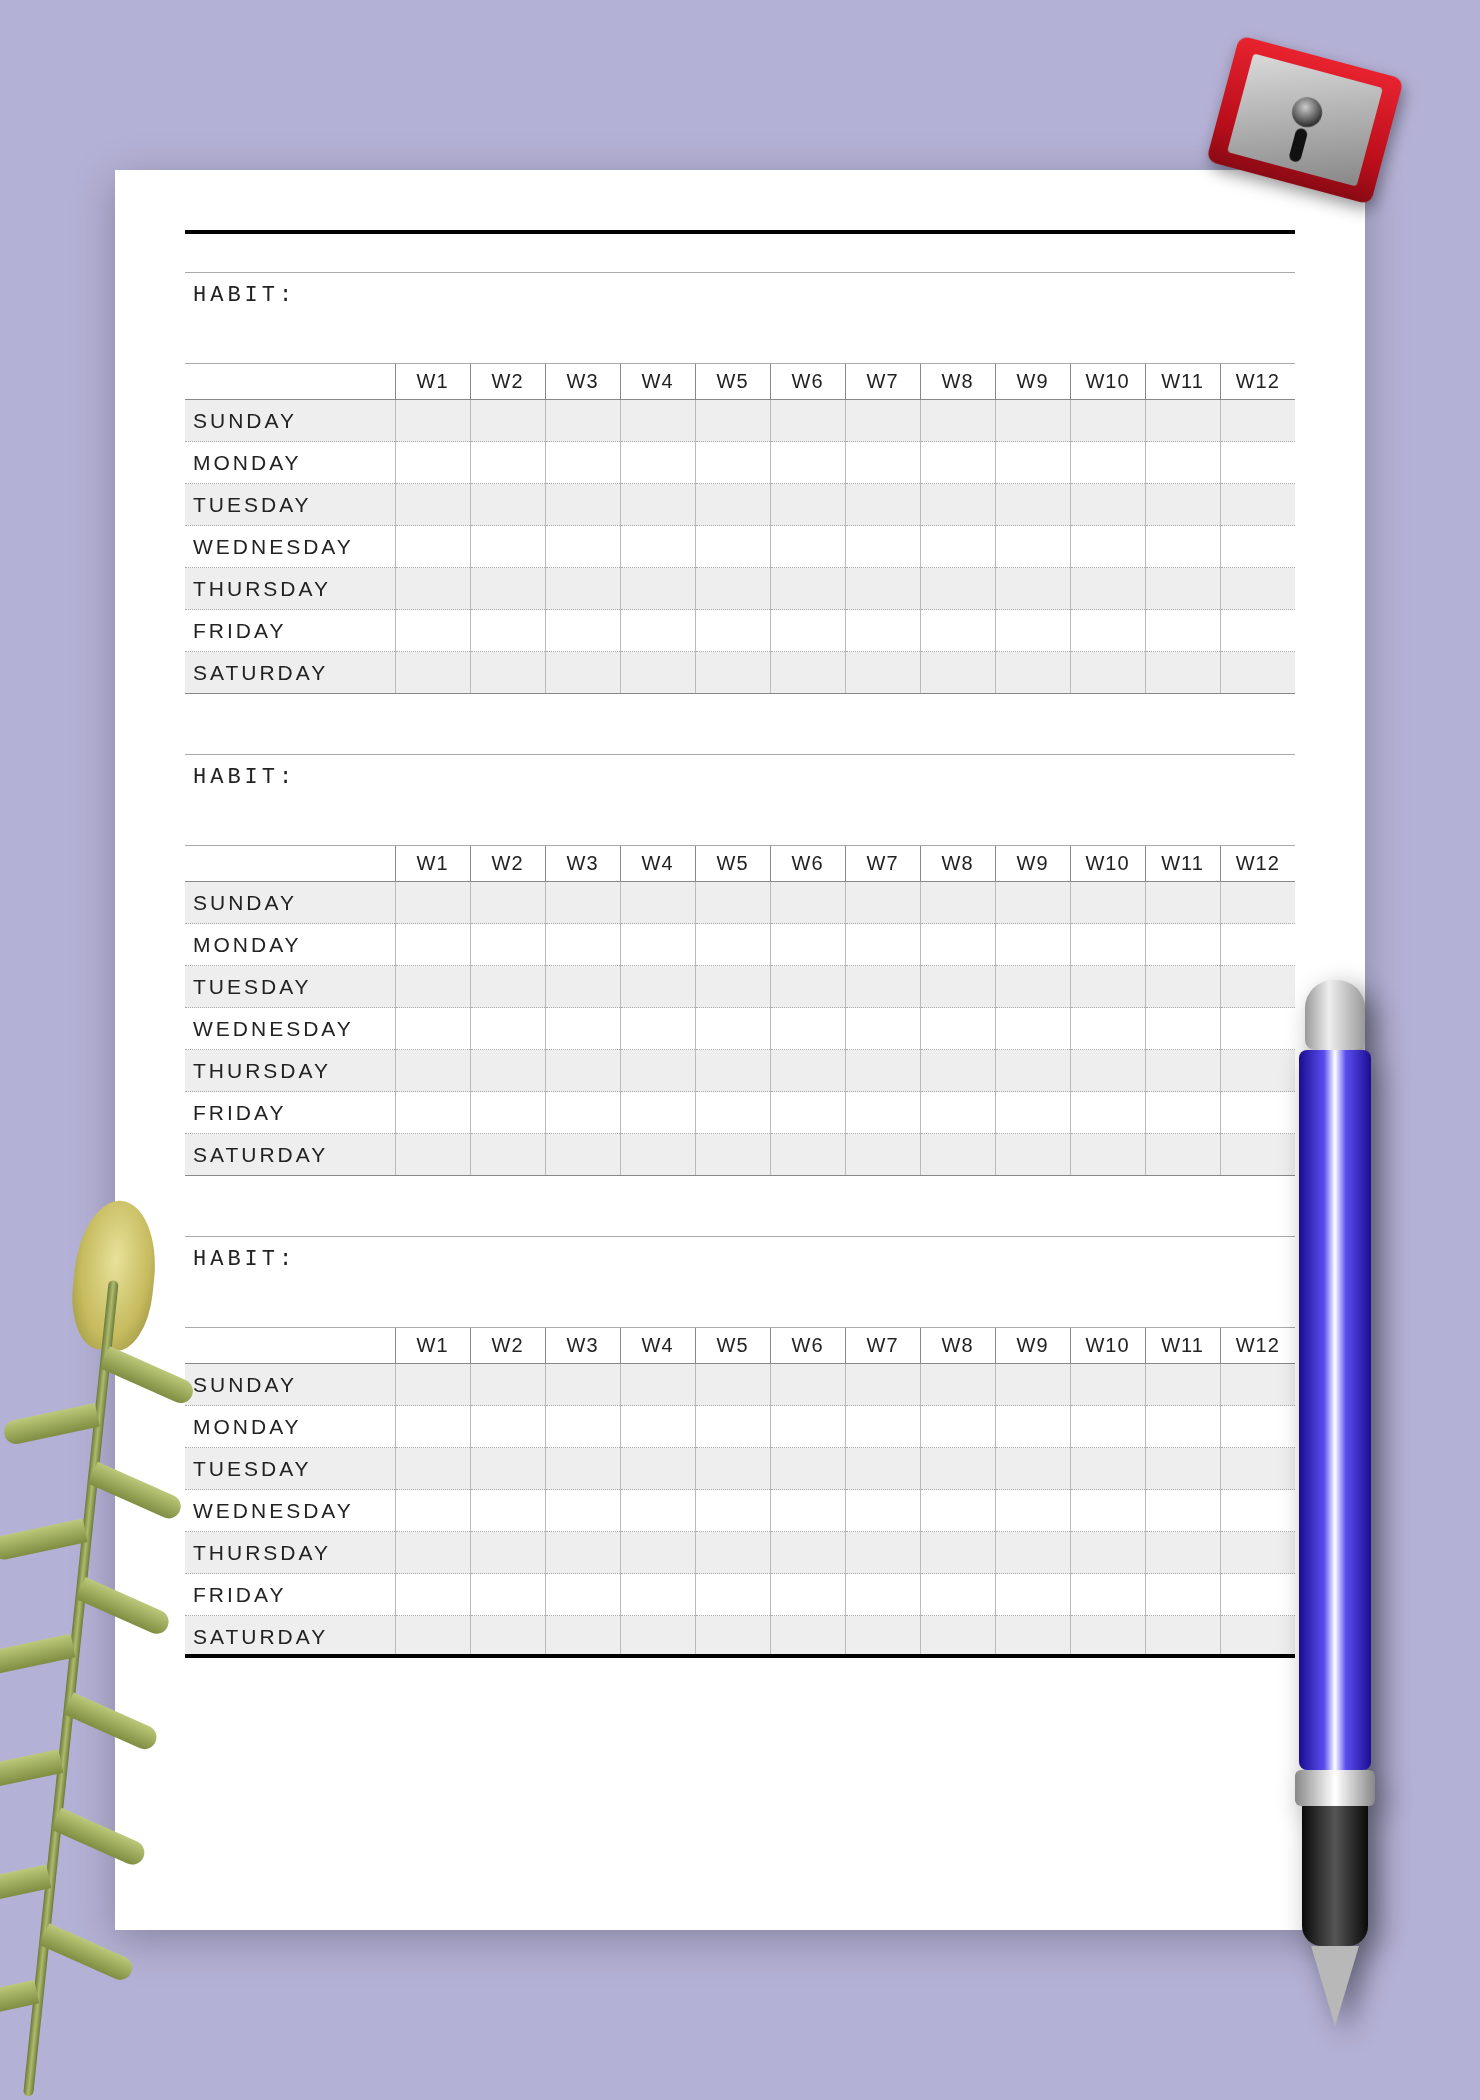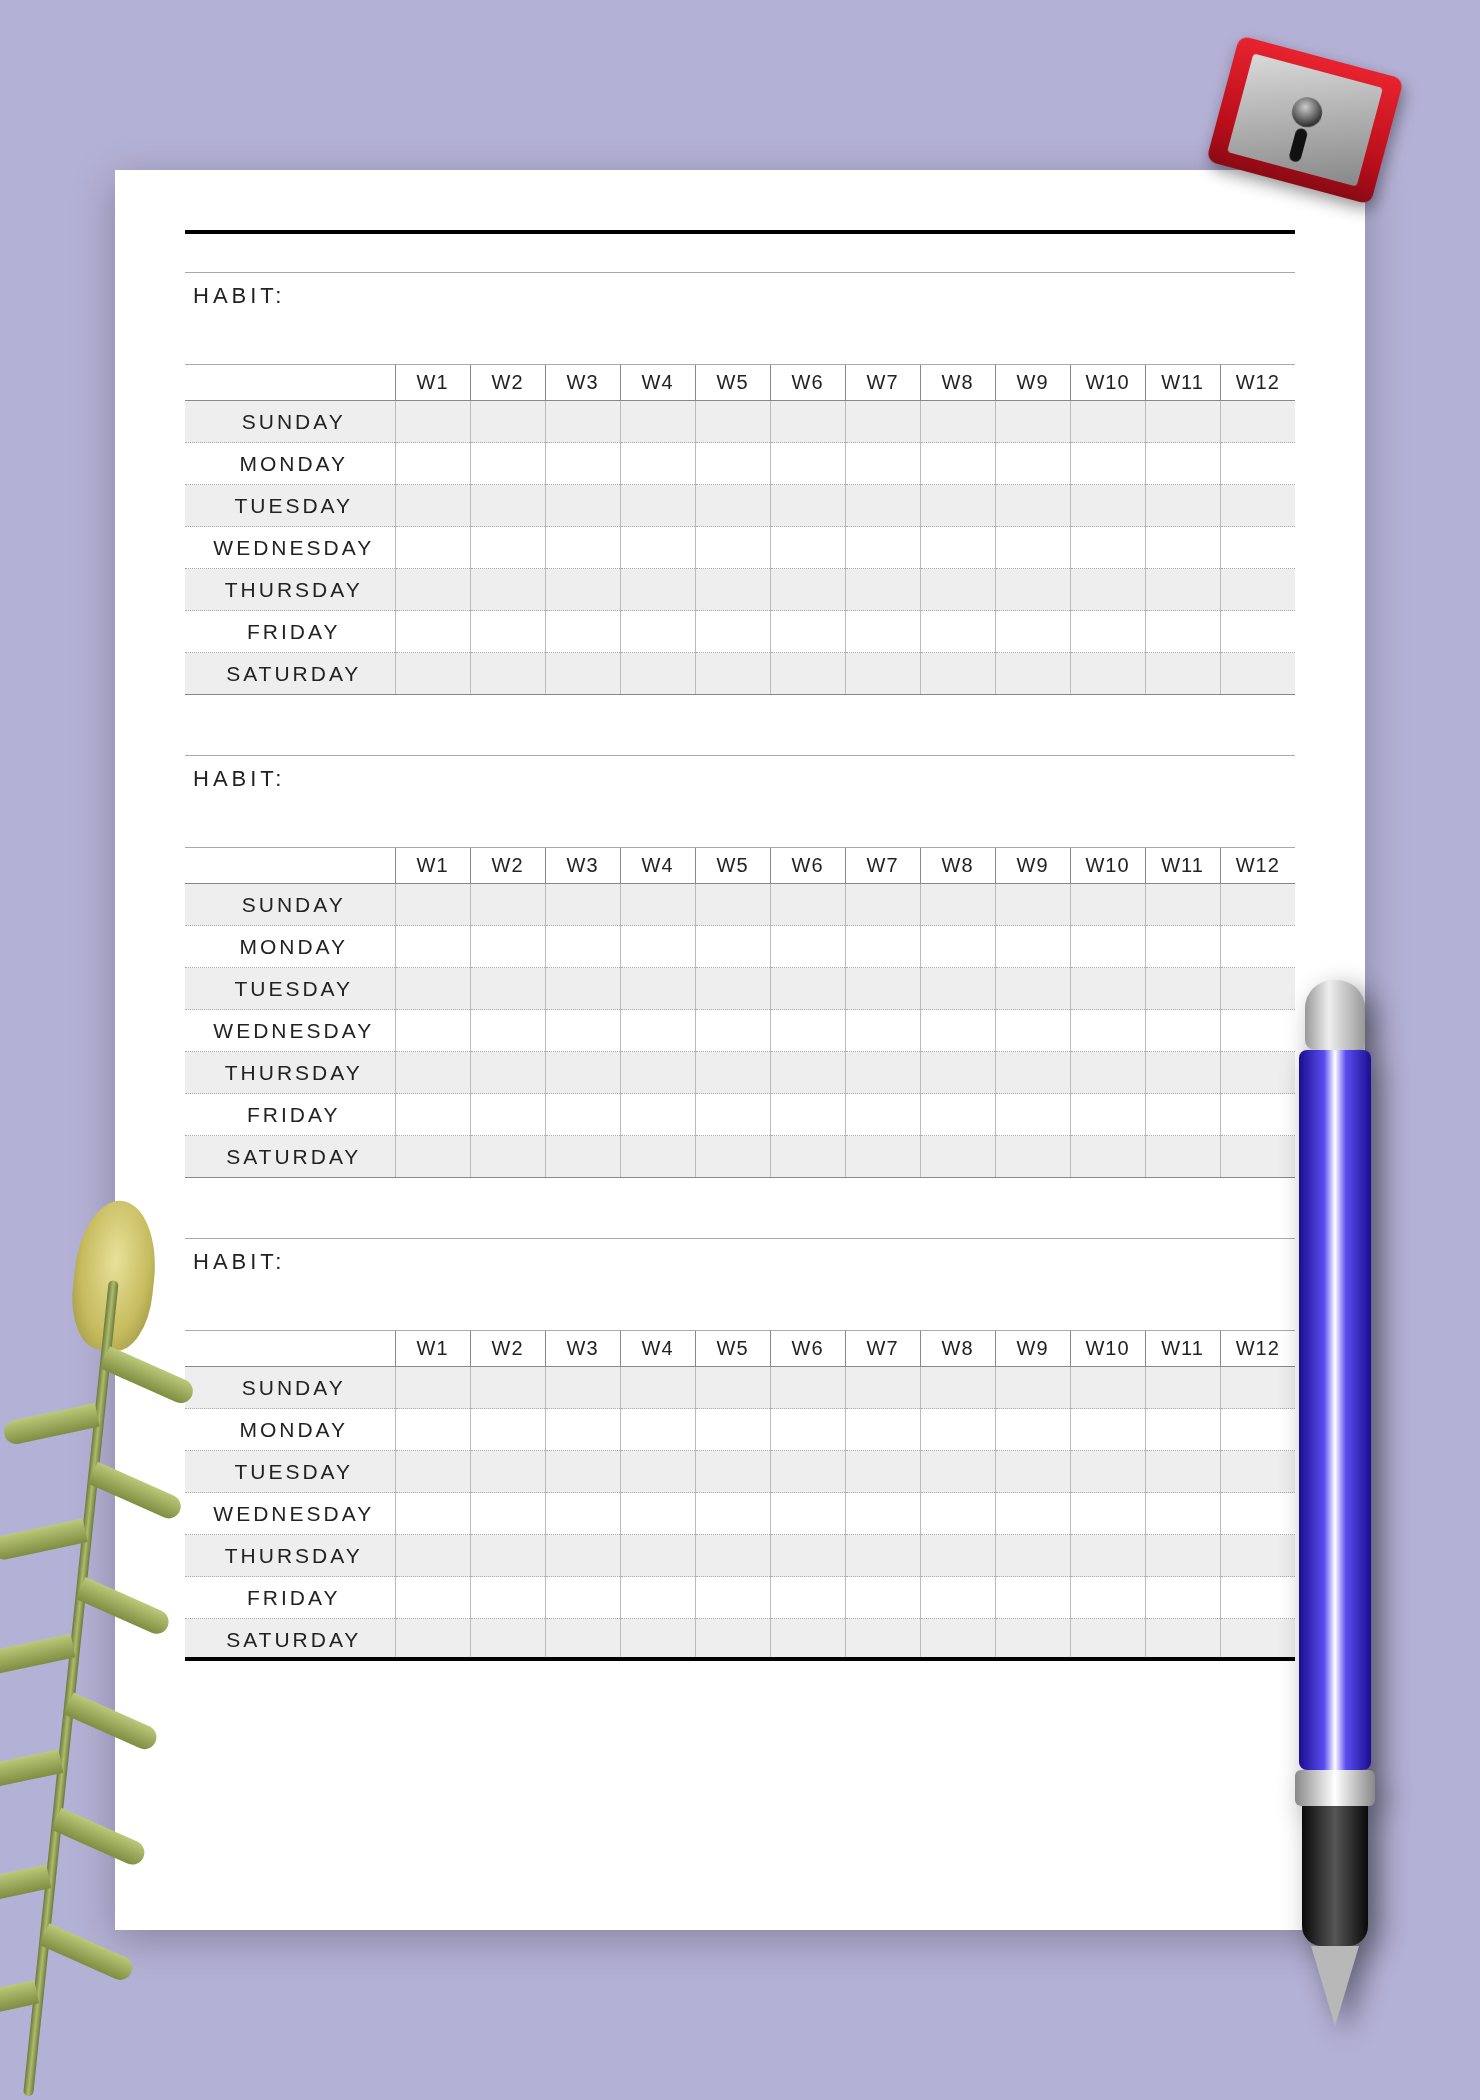--- a/index.html
+++ b/index.html
@@ -37,20 +37,21 @@
   .habit-section { margin-bottom: 60px; }
   .habit-label-row {
     border-top: 1px solid #aaa;
     border-bottom: 1px solid #aaa;
     padding: 10px 0 55px 8px;
   }
   .habit-label {
     font-size: 22px;
     letter-spacing: 4px;
     color: #222;
+    font-family: Liberation Mono, monospace;
   }
   table.tracker {
     width: 100%;
     border-collapse: collapse;
     table-layout: fixed;
   }
   table.tracker col.daycol { width: 210px; }
   table.tracker th {
     font-weight: 400;
     font-size: 20px;
@@ -65,21 +66,21 @@
   table.tracker tbody td {
     font-size: 21px;
     letter-spacing: 3px;
     color: #222;
     border-left: 1px solid #bbb;
     border-bottom: 1px dotted #aaa;
     height: 42px;
     padding-left: 8px;
   }
   table.tracker tbody tr:nth-child(odd) td { background: #eeeeee; }
-  table.tracker tbody td.dayname { border-left: none; text-align: center; }
+  table.tracker tbody td.dayname { border-left: none; }
   table.tracker tbody tr:last-child td { border-bottom: 1px solid #888; }
   .bottom-line { border-bottom: 4px solid #000; margin-top: -4px; }
 
   
   .sharpener {
     position: absolute;
     top: 55px; right: 90px;
     width: 170px; height: 130px;
     transform: rotate(15deg);
     z-index: 5;

